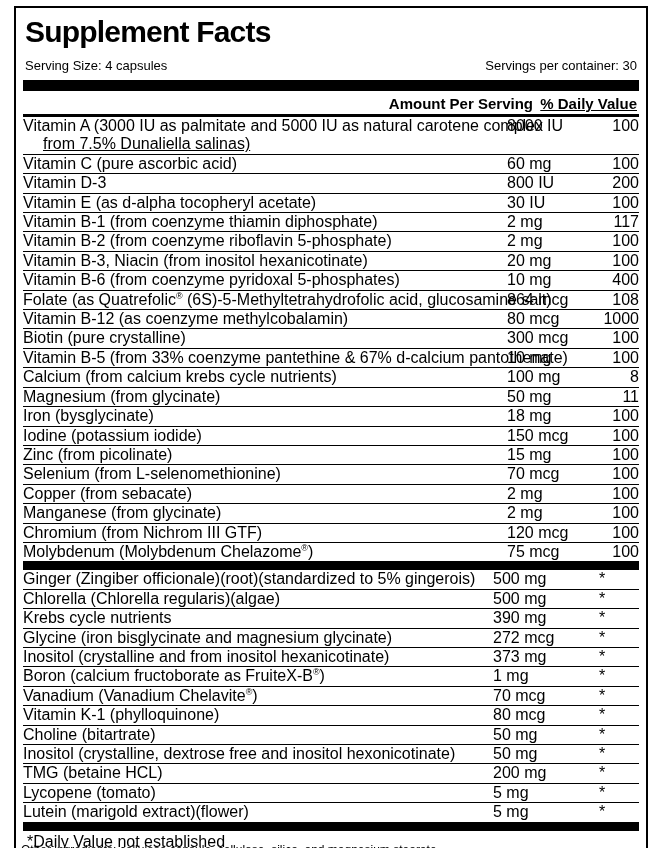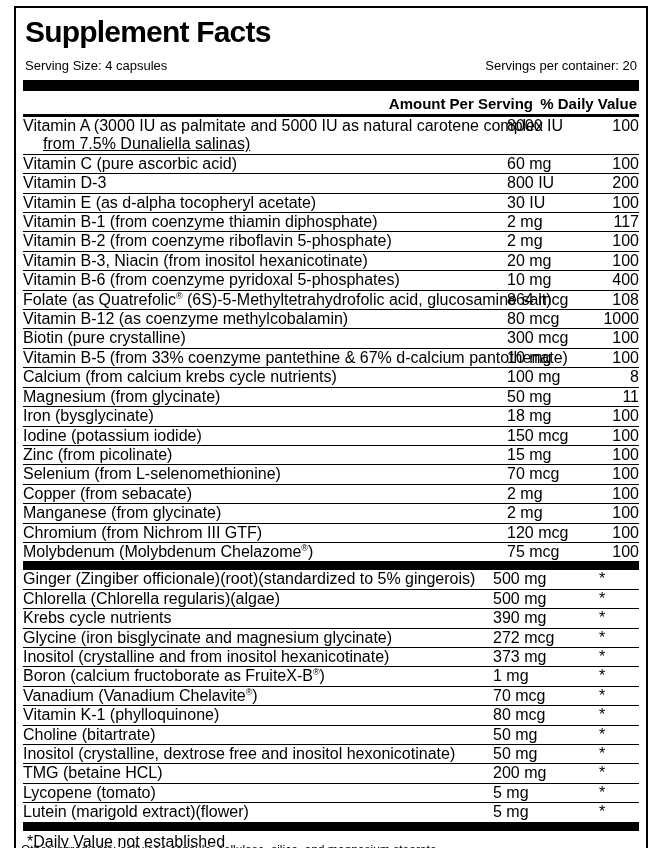--- a/index.html
+++ b/index.html
@@ -85,20 +85,21 @@
     white-space: nowrap;
   }
   .col-head .amount-head {
     width: 168px;
     text-align: right;
   }
   .col-head .dv-head {
     width: 104px;
     text-align: right;
     padding-right: 2px;
+    text-decoration: underline;
   }
 
   
   table.facts {
     width: 100%;
     border-collapse: collapse;
     table-layout: fixed;
     font-size: 16px;
   }
   table.facts td {
@@ -165,21 +166,21 @@
 <body>
 
 <div id="label-root">
 
   <div class="panel">
 
     <div class="title">Supplement Facts</div>
 
     <div class="serving-row">
       <span>Serving Size: 4 capsules</span>
-      <span>Servings per container: 20</span>
+      <span>Servings per container: 30</span>
     </div>
 
     <div class="rule-thick"></div>
 
     <div class="col-head">
       <span class="amount-head">Amount Per Serving</span>
       <span class="dv-head">% Daily Value</span>
     </div>
 
     <div class="rule-med"></div>

